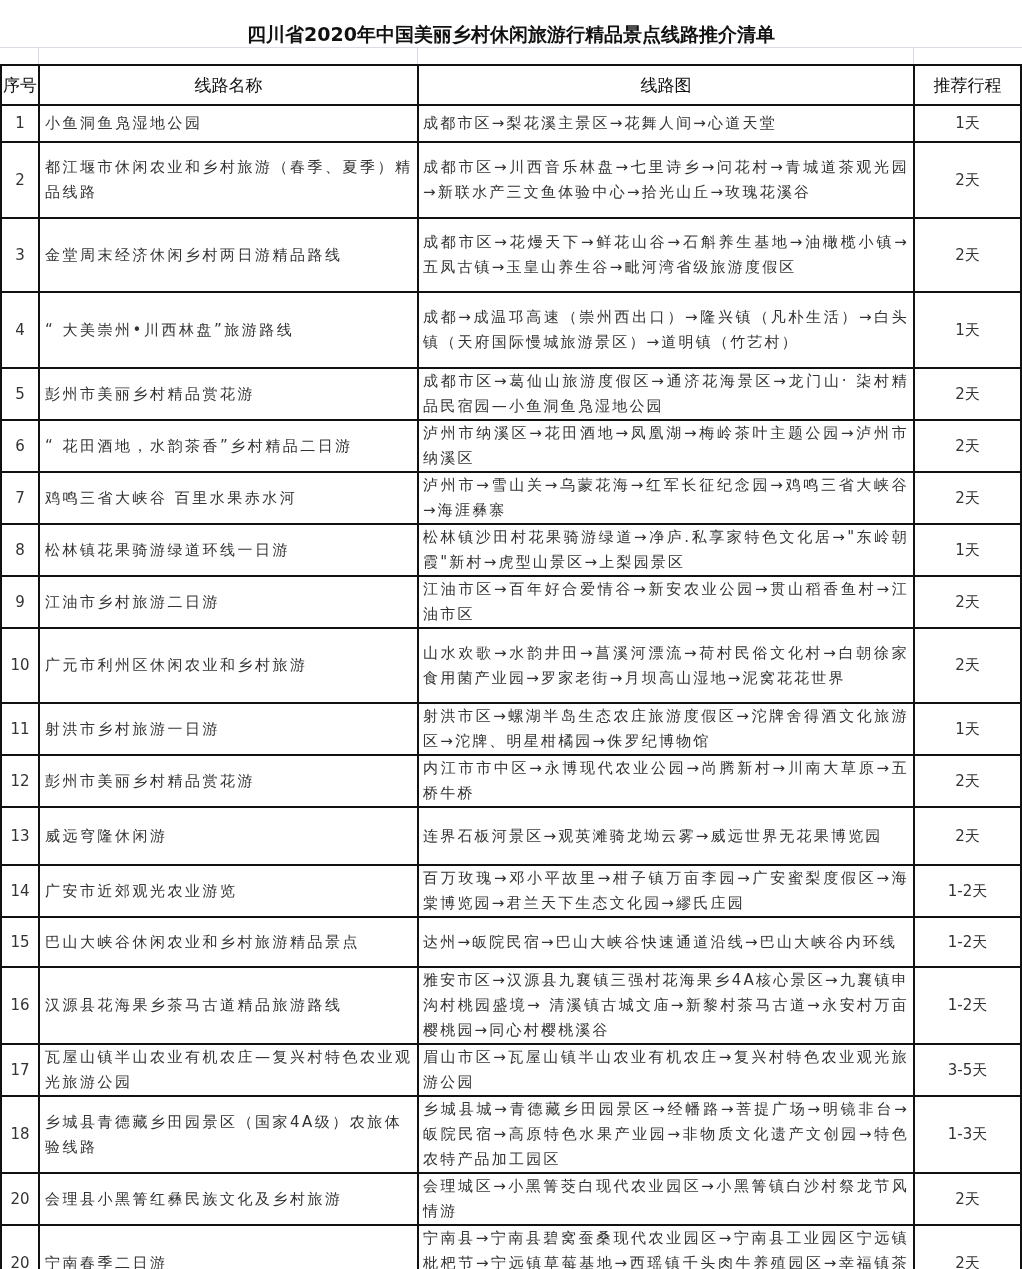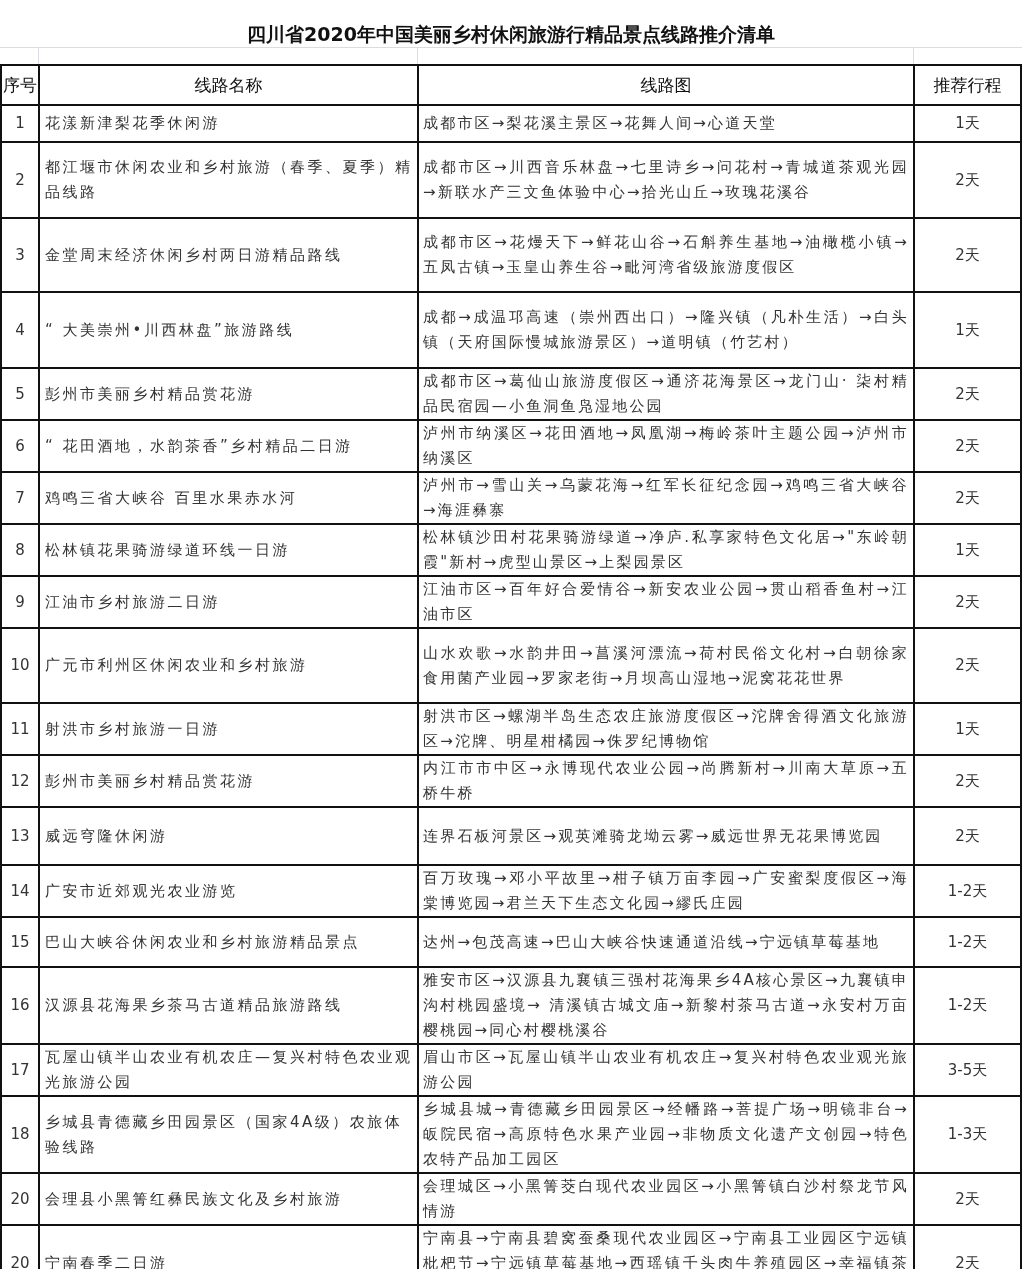--- a/index.html
+++ b/index.html
@@ -43,21 +43,21 @@
     <tr>
       <th>序号</th>
       <th>线路名称</th>
       <th>线路图</th>
       <th>推荐行程</th>
     </tr>
   </thead>
   <tbody id="rows">
       <tr style="height: 37px;">
     <td class="num">1</td>
-    <td class="name">花漾新津梨花季休闲游</td>
+    <td class="name">小鱼洞鱼凫湿地公园</td>
     <td class="route">成都市区→梨花溪主景区→花舞人间→心道天堂</td>
     <td class="days">1天</td>
   </tr>
       <tr style="height: 76px;">
     <td class="num">2</td>
     <td class="name">都江堰市休闲农业和乡村旅游（春季、夏季）精品线路</td>
     <td class="route">成都市区→川西音乐林盘→七里诗乡→问花村→青城道茶观光园→新联水产三文鱼体验中心→拾光山丘→玫瑰花溪谷</td>
     <td class="days">2天</td>
   </tr>
       <tr style="height: 74px;">
@@ -128,21 +128,21 @@
   </tr>
       <tr style="height: 50px;">
     <td class="num">14</td>
     <td class="name">广安市近郊观光农业游览</td>
     <td class="route">百万玫瑰→邓小平故里→柑子镇万亩李园→广安蜜梨度假区→海棠博览园→君兰天下生态文化园→繆氏庄园</td>
     <td class="days">1-2天</td>
   </tr>
       <tr style="height: 50px;">
     <td class="num">15</td>
     <td class="name">巴山大峡谷休闲农业和乡村旅游精品景点</td>
-    <td class="route">达州→包茂高速→巴山大峡谷快速通道沿线→宁远镇草莓基地</td>
+    <td class="route">达州→皈院民宿→巴山大峡谷快速通道沿线→巴山大峡谷内环线</td>
     <td class="days">1-2天</td>
   </tr>
       <tr style="height: 75px;">
     <td class="num">16</td>
     <td class="name">汉源县花海果乡茶马古道精品旅游路线</td>
     <td class="route">雅安市区→汉源县九襄镇三强村花海果乡4A核心景区→九襄镇申沟村桃园盛境→ 清溪镇古城文庙→新黎村茶马古道→永安村万亩樱桃园→同心村樱桃溪谷</td>
     <td class="days">1-2天</td>
   </tr>
       <tr style="height: 50px;">
     <td class="num">17</td>

